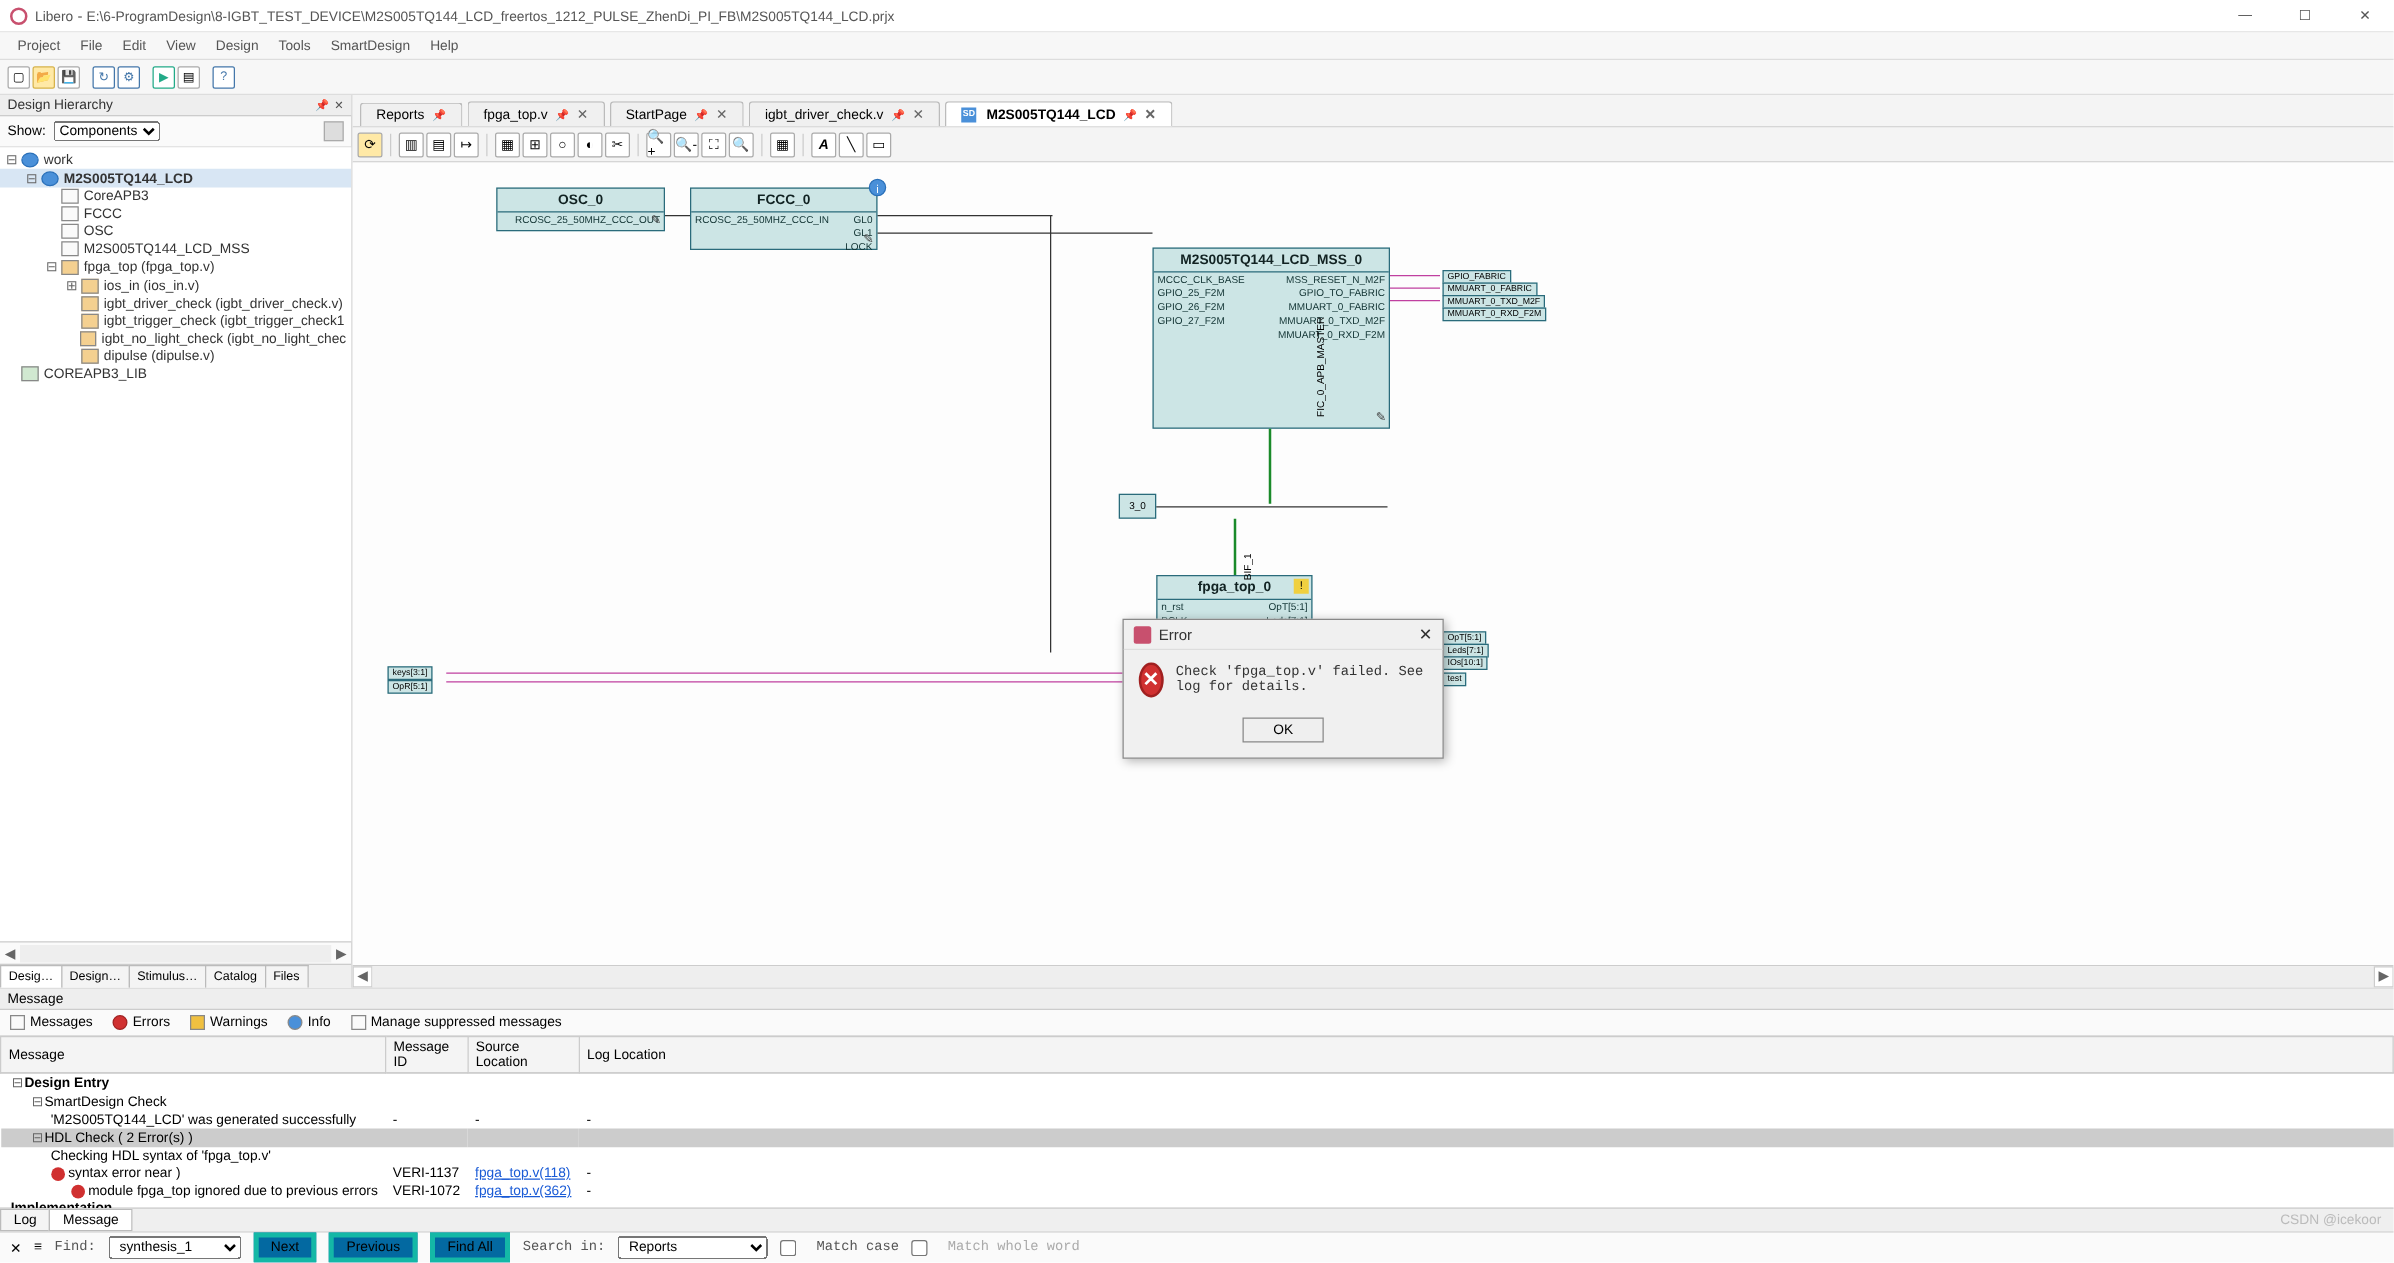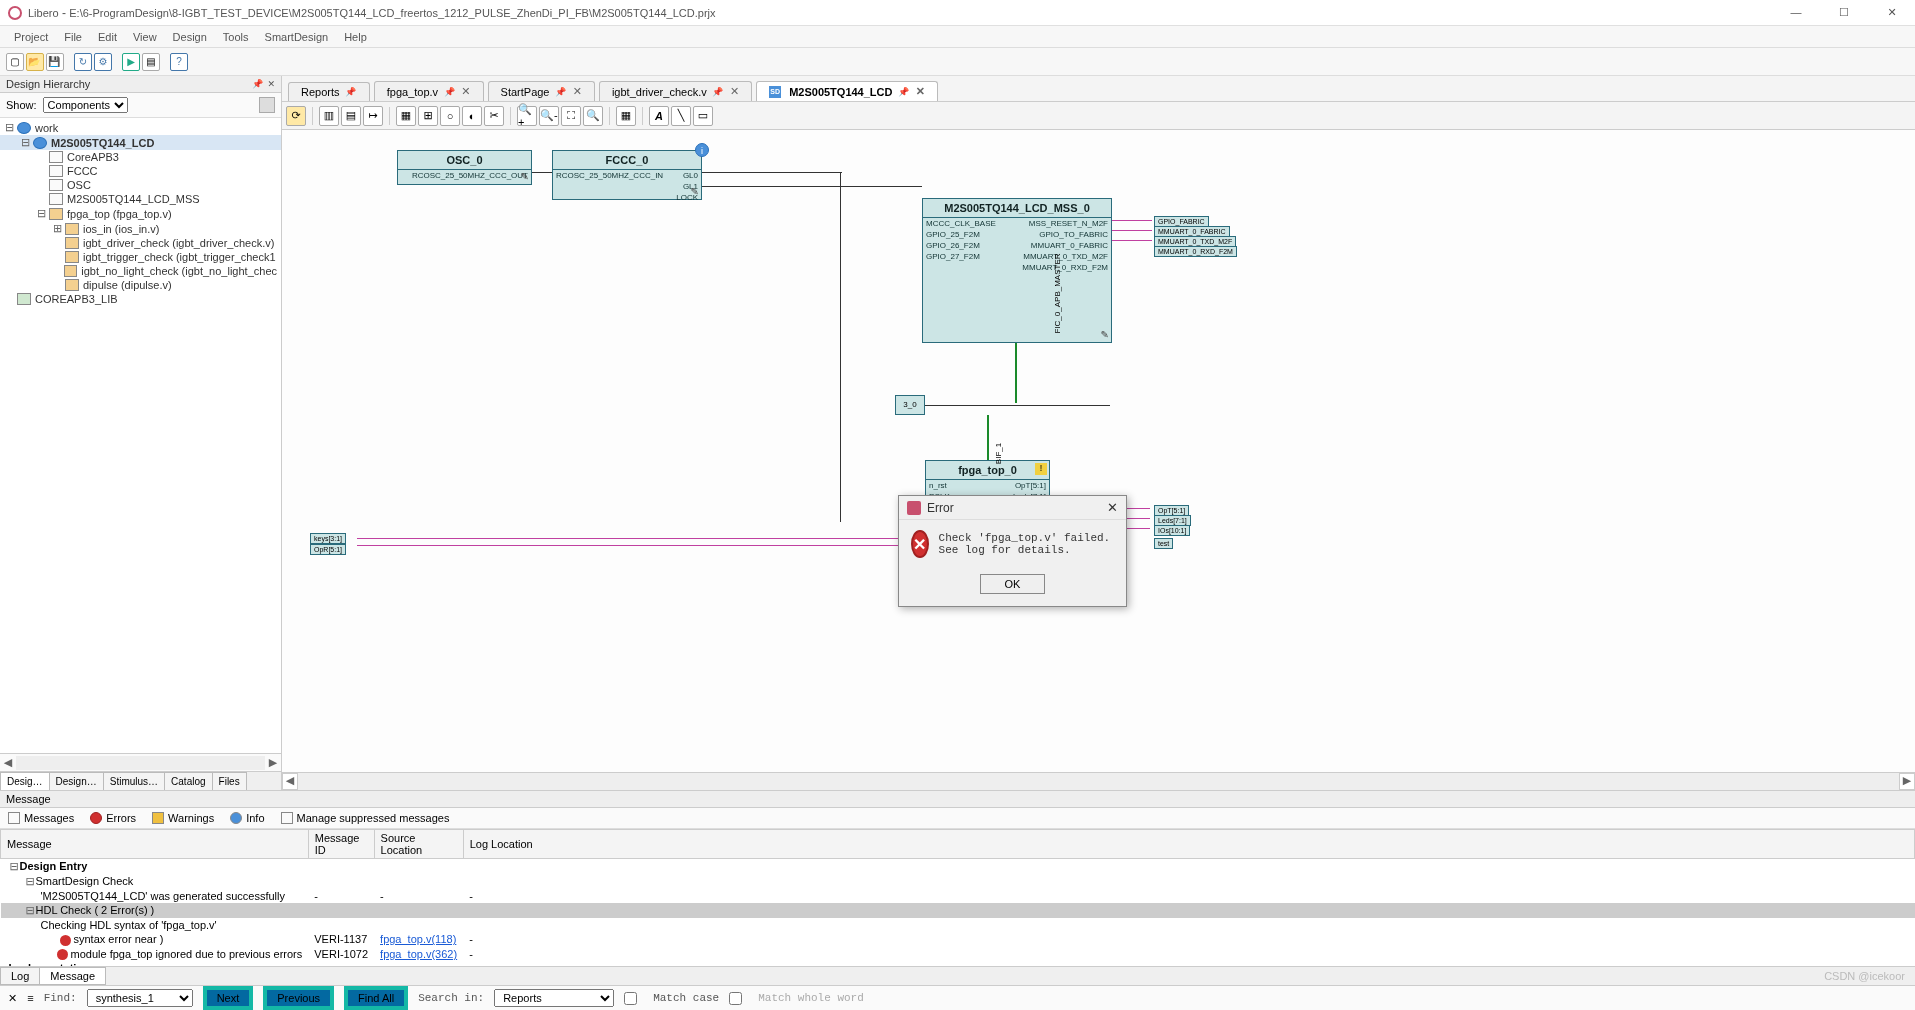--- a/index.html
+++ b/index.html
@@ -84,21 +84,21 @@
 .wire.mag { background:#c040a0; }
 .wire.grn { background:#1a8a2a; }
 
 .ext-port { position:absolute; background:#cce5e5; border:1px solid #2a6b7b; font-size:7px; padding:1px 3px; }
 
 .canvas-scroll { height:18px; border-top:1px solid #ccc; display:flex; }
 .canvas-scroll .arrow{width:16px;text-align:center;color:#666;cursor:pointer;border:1px solid #ccc;}
 .canvas-scroll .track{flex:1;background:#eee;}
 
 
-.modal { position:absolute; left:616px; top:365px; width:229px; background:#f0f0f0; border:1px solid #888; box-shadow:2px 2px 8px rgba(0,0,0,0.3); z-index:100; }
+.modal { position:absolute; left:616px; top:365px; width:257px; background:#f0f0f0; border:1px solid #888; box-shadow:2px 2px 8px rgba(0,0,0,0.3); z-index:100; }
 .modal .mtitle { display:flex; align-items:center; padding:4px 8px; border-bottom:1px solid #ddd; }
 .modal .mtitle .mic { width:14px; height:14px; background:#c8506e; border-radius:2px; margin-right:6px; }
 .modal .mtitle .mtxt { font-size:12px; color:#333; }
 .modal .mtitle .mclose { margin-left:auto; cursor:pointer; font-size:13px; color:#333; }
 .modal .mbody { padding:10px 12px; display:flex; align-items:center; gap:10px; }
 .modal .merr { width:28px; height:28px; background:#d03030; border-radius:50%; display:flex; align-items:center; justify-content:center; color:#fff; font-weight:bold; font-size:16px; border:2px solid #a02020; }
 .modal .mmsg { font-family:"Courier New",monospace; font-size:11px; color:#333; }
 .modal .mbtns { text-align:center; padding:6px 0 12px 0; }
 .modal .mbtns button { padding:3px 24px; font-size:11px; border:1px solid #888; background:#efefef; cursor:pointer; }
 
@@ -506,21 +506,21 @@
             <td></td>
             <td></td>
           </tr>
           <tr>
             <td style="padding-left:40px"><span>Checking HDL syntax of 'fpga_top.v'</span></td>
             <td></td>
             <td></td>
             <td></td>
           </tr>
           <tr>
-            <td style="padding-left:59px"><span class="err-sm"></span><span>syntax error near )</span></td>
+            <td style="padding-left:40px"><span class="err-sm"></span><span>syntax error near )</span></td>
             <td>VERI-1137</td>
             <td><a class="link">fpga_top.v(118)</a></td>
             <td>-</td>
           </tr>
           <tr>
             <td style="padding-left:56px"><span class="err-sm"></span><span>module fpga_top ignored due to previous errors</span></td>
             <td>VERI-1072</td>
             <td><a class="link">fpga_top.v(362)</a></td>
             <td>-</td>
           </tr>

